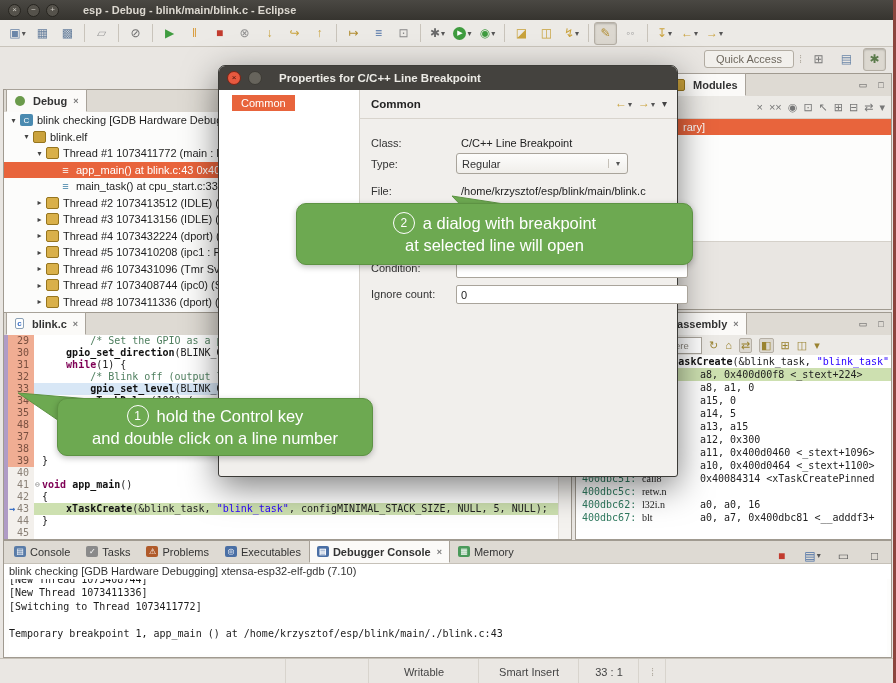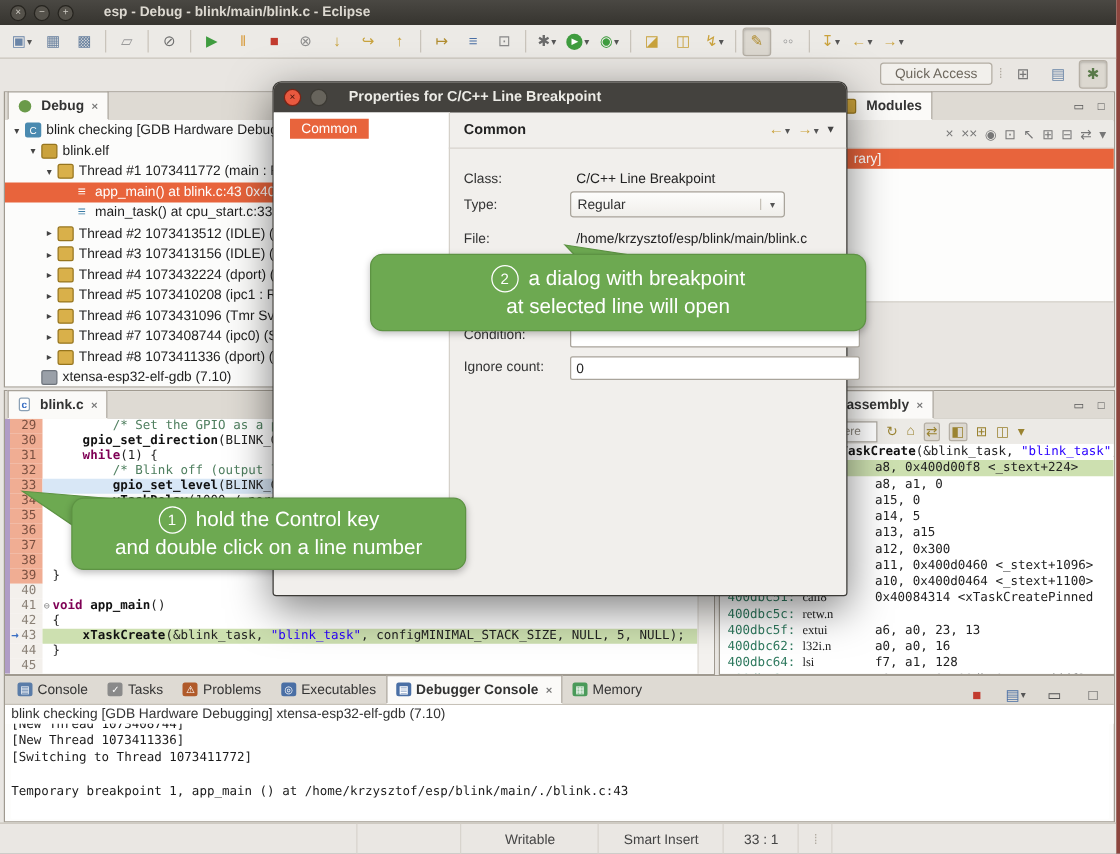--- a/index.html
+++ b/index.html
@@ -29,21 +29,21 @@
   
   .view{position:absolute;border:1px solid #a09a90;background:#fdfdfc;box-sizing:border-box;}
   .vtabs{height:22px;background:#dedad3;border-bottom:1px solid #a8a299;display:flex;align-items:flex-end;padding-left:2px;position:relative;}
   .tab{display:inline-flex;align-items:center;gap:4px;padding:0 7px;height:21px;font-size:11px;color:#333;
     border:1px solid transparent;white-space:nowrap;}
   .tab.sel{background:#fbfaf8;border-color:#a8a299;border-bottom-color:#fbfaf8;font-weight:bold;}
   .tclose{font-size:9px;color:#777;margin-left:2px;}
   .wbtns{position:absolute;right:2px;top:3px;display:flex;gap:2px;}
   .wbtn{width:16px;height:15px;font-size:9px;color:#555;display:flex;align-items:center;justify-content:center;}
   
-  #debug-panel{left:3px;top:73px;width:297px;height:237px;}
+  #debug-panel{left:3px;top:89px;width:297px;height:237px;}
   #debug-tree{position:absolute;top:22px;left:0;right:0;bottom:0;overflow:hidden;background:#fcfcfb;}
   .trow{height:16.5px;display:flex;align-items:center;font-size:11px;white-space:nowrap;overflow:hidden;color:#1e1e1e;}
   .trow.sel{background:#e8643c;color:#fff;}
   .texp{width:11px;font-size:8px;color:#444;text-align:center;flex:none;}
   .trow.sel .texp{color:#fff;}
   .tic{width:13px;height:12px;margin:0 4px 0 1px;flex:none;display:inline-flex;align-items:center;justify-content:center;
     font-size:8px;border-radius:2px;box-sizing:border-box;}
   .ic-c-app{background:#4a8ab0;color:#fff;}
   .ic-elf{background:#caa23c;border:1px solid #96751e;}
   .ic-thread{background:#d9b04a;border:1px solid #96751e;}
@@ -384,21 +384,21 @@
     </div>
     <div id="editor-body">
       <div id="editor-lines">
           <div class="erow"><span class="egut sal">29</span><span class="ecode"><span class="s-pl">        </span><span class="s-cm">/* Set the GPIO as a push/pull output */</span></span></div>
           <div class="erow"><span class="egut sal">30</span><span class="ecode"><span class="s-pl">    </span><span class="s-fn">gpio_set_direction</span><span class="s-pl">(BLINK_GPIO, GPIO_MODE_OUTPUT);</span></span></div>
           <div class="erow"><span class="egut sal">31</span><span class="ecode"><span class="s-pl">    </span><span class="s-kw">while</span><span class="s-pl">(1) {</span></span></div>
           <div class="erow"><span class="egut sal">32</span><span class="ecode"><span class="s-pl">        </span><span class="s-cm">/* Blink off (output low) */</span></span></div>
           <div class="erow cur33"><span class="egut sal">33</span><span class="ecode"><span class="s-pl">        </span><span class="s-fn">gpio_set_level</span><span class="s-pl">(BLINK_GPIO, 0);</span></span></div>
           <div class="erow"><span class="egut sal">34</span><span class="ecode"><span class="s-pl">        </span><span class="s-fn">vTaskDelay</span><span class="s-pl">(1000 / portTICK_PERIOD_MS);</span></span></div>
           <div class="erow"><span class="egut sal">35</span><span class="ecode"><span class="s-pl">        </span><span class="s-cm">/* Blink on (output high) */</span></span></div>
-          <div class="erow"><span class="egut sal">36</span><span class="ecode"><span class="s-pl">        </span><span class="s-fn">gpio_set_level</span><span class="s-pl">(BLINK_GPIO, 1);</span></span></div>
+          <div class="erow"><span class="egut sal">48</span><span class="ecode"><span class="s-pl">        </span><span class="s-fn">gpio_set_level</span><span class="s-pl">(BLINK_GPIO, 1);</span></span></div>
           <div class="erow"><span class="egut sal">37</span><span class="ecode"><span class="s-pl">        </span><span class="s-fn">vTaskDelay</span><span class="s-pl">(1000 / portTICK_PERIOD_MS);</span></span></div>
           <div class="erow"><span class="egut sal">38</span><span class="ecode"><span class="s-pl">    }</span></span></div>
           <div class="erow"><span class="egut sal">39</span><span class="ecode"><span class="s-pl">}</span></span></div>
           <div class="erow"><span class="egut">40</span><span class="ecode"></span></div>
           <div class="erow"><span class="egut">41</span><span class="efold">⊖</span><span class="ecode"><span class="s-kw">void</span><span class="s-pl"> </span><span class="s-fn">app_main</span><span class="s-pl">()</span></span></div>
           <div class="erow"><span class="egut">42</span><span class="ecode"><span class="s-pl">{</span></span></div>
           <div class="erow cur43"><span class="egut">43</span><span class="eptr">→</span><span class="ecode"><span class="s-pl">    </span><span class="s-fn">xTaskCreate</span><span class="s-pl">(&amp;blink_task, </span><span class="s-str">"blink_task"</span><span class="s-pl">, configMINIMAL_STACK_SIZE, NULL, 5, NULL);</span></span></div>
           <div class="erow"><span class="egut">44</span><span class="ecode"><span class="s-pl">}</span></span></div>
           <div class="erow"><span class="egut">45</span><span class="ecode"></span></div>
         </div>
@@ -436,23 +436,21 @@
         <div class="drow dcur"><span class="da">400dbc3a:</span><span class="dm">l32r</span><span class="do">a8, 0x400d00f8 &lt;_stext+224&gt;</span></div>
         <div class="drow"><span class="da">400dbc3d:</span><span class="dm">addi</span><span class="do">a8, a1, 0</span></div>
         <div class="drow"><span class="da">400dbc40:</span><span class="dm">movi</span><span class="do">a15, 0</span></div>
         <div class="drow"><span class="da">400dbc43:</span><span class="dm">movi</span><span class="do">a14, 5</span></div>
         <div class="drow"><span class="da">400dbc46:</span><span class="dm">mov.n</span><span class="do">a13, a15</span></div>
         <div class="drow"><span class="da">400dbc48:</span><span class="dm">movi</span><span class="do">a12, 0x300</span></div>
         <div class="drow"><span class="da">400dbc4b:</span><span class="dm">l32r</span><span class="do">a11, 0x400d0460 &lt;_stext+1096&gt;</span></div>
         <div class="drow"><span class="da">400dbc4e:</span><span class="dm">l32r</span><span class="do">a10, 0x400d0464 &lt;_stext+1100&gt;</span></div>
         <div class="drow"><span class="da">400dbc51:</span><span class="dm">call8</span><span class="do">0x40084314 &lt;xTaskCreatePinned</span></div>
         <div class="drow"><span class="da">400dbc5c:</span><span class="dm">retw.n</span><span class="do"></span></div>
-        <div class="drow"><span class="da">400dbc5f:</span><span class="dm">extui</span><span class="do">a6, a0, 23, 13</span></div>
         <div class="drow"><span class="da">400dbc62:</span><span class="dm">l32i.n</span><span class="do">a0, a0, 16</span></div>
-        <div class="drow"><span class="da">400dbc64:</span><span class="dm">lsi</span><span class="do">f7, a1, 128</span></div>
         <div class="drow"><span class="da">400dbc67:</span><span class="dm">blt</span><span class="do">a0, a7, 0x400dbc81 &lt;__adddf3+</span></div>
       </div>
   </div>
 
   <div id="console-panel" class="view">
     <div id="console-tabs">
       <span id="console-tablist" style="display:flex;align-items:flex-end">
           <span class="tab">
             <span class="cic" style="background: rgb(90, 124, 168);">▤</span>
             <span>Console</span>

